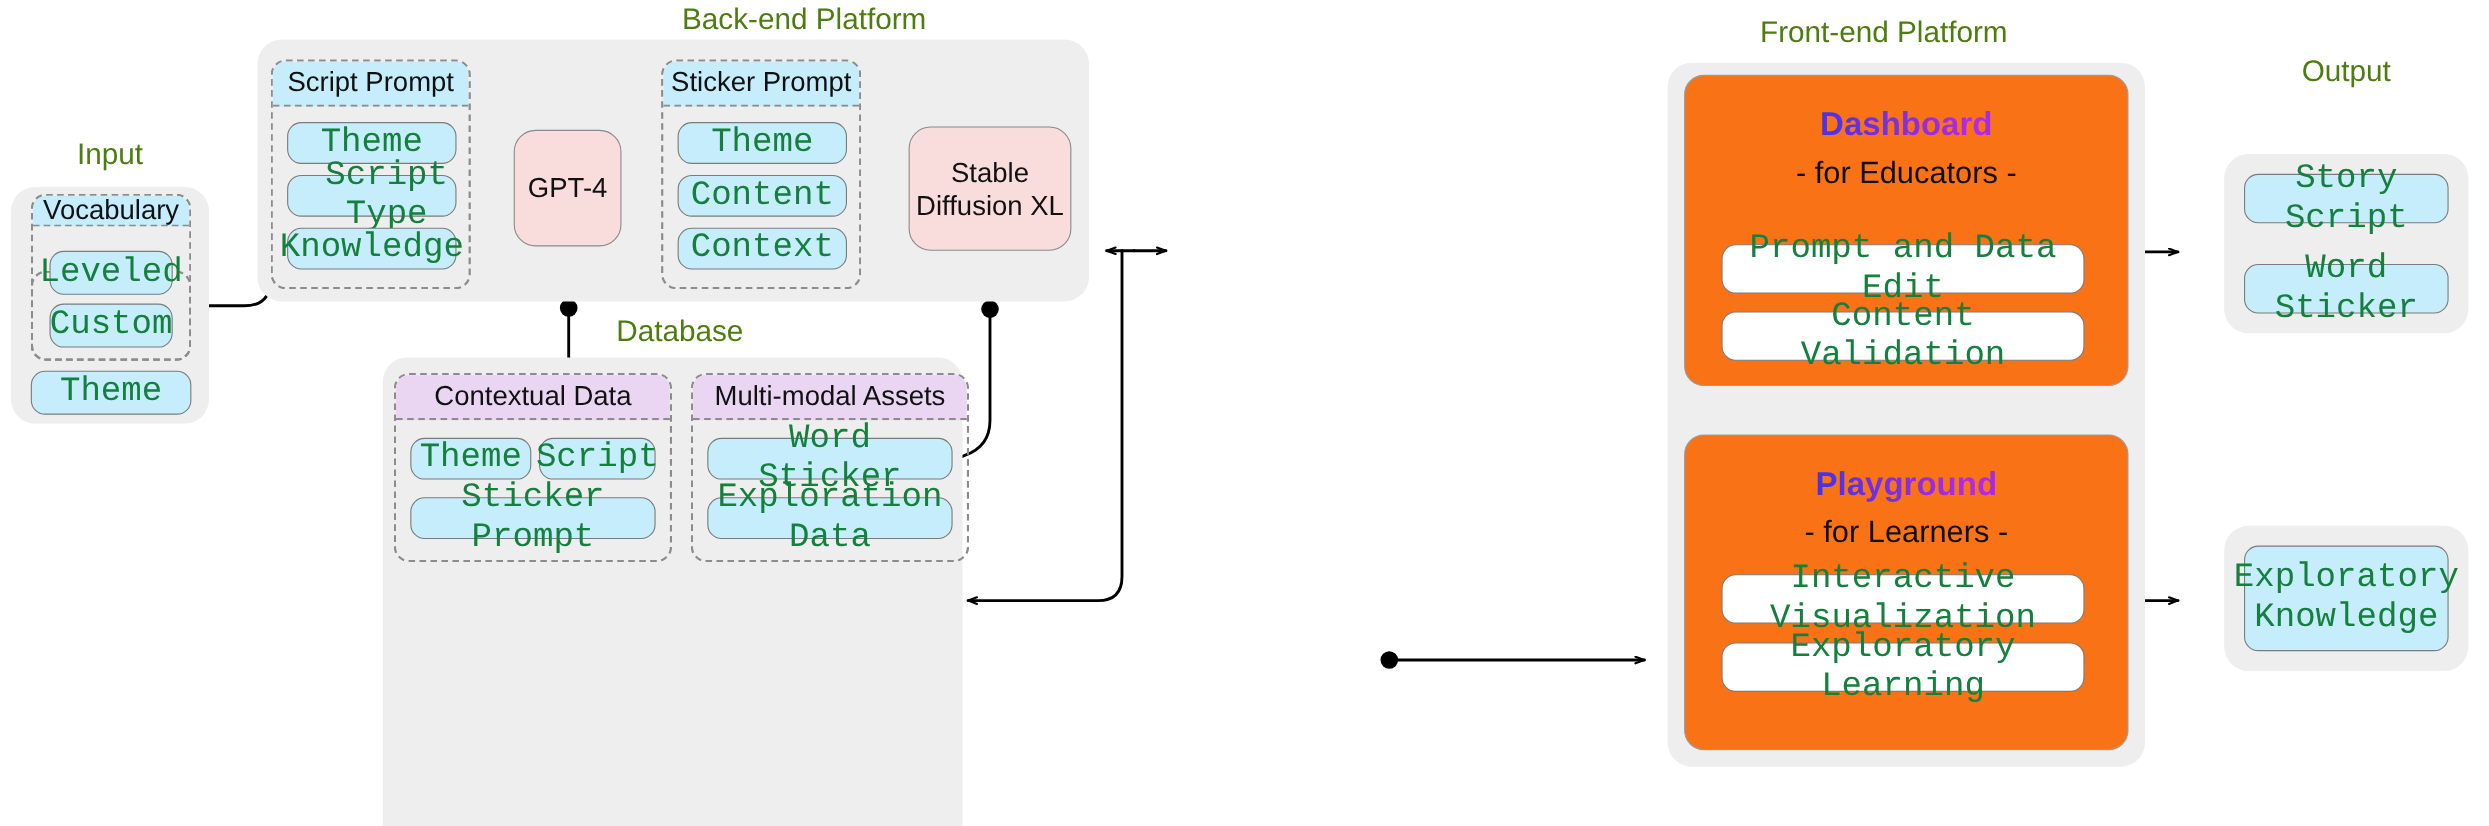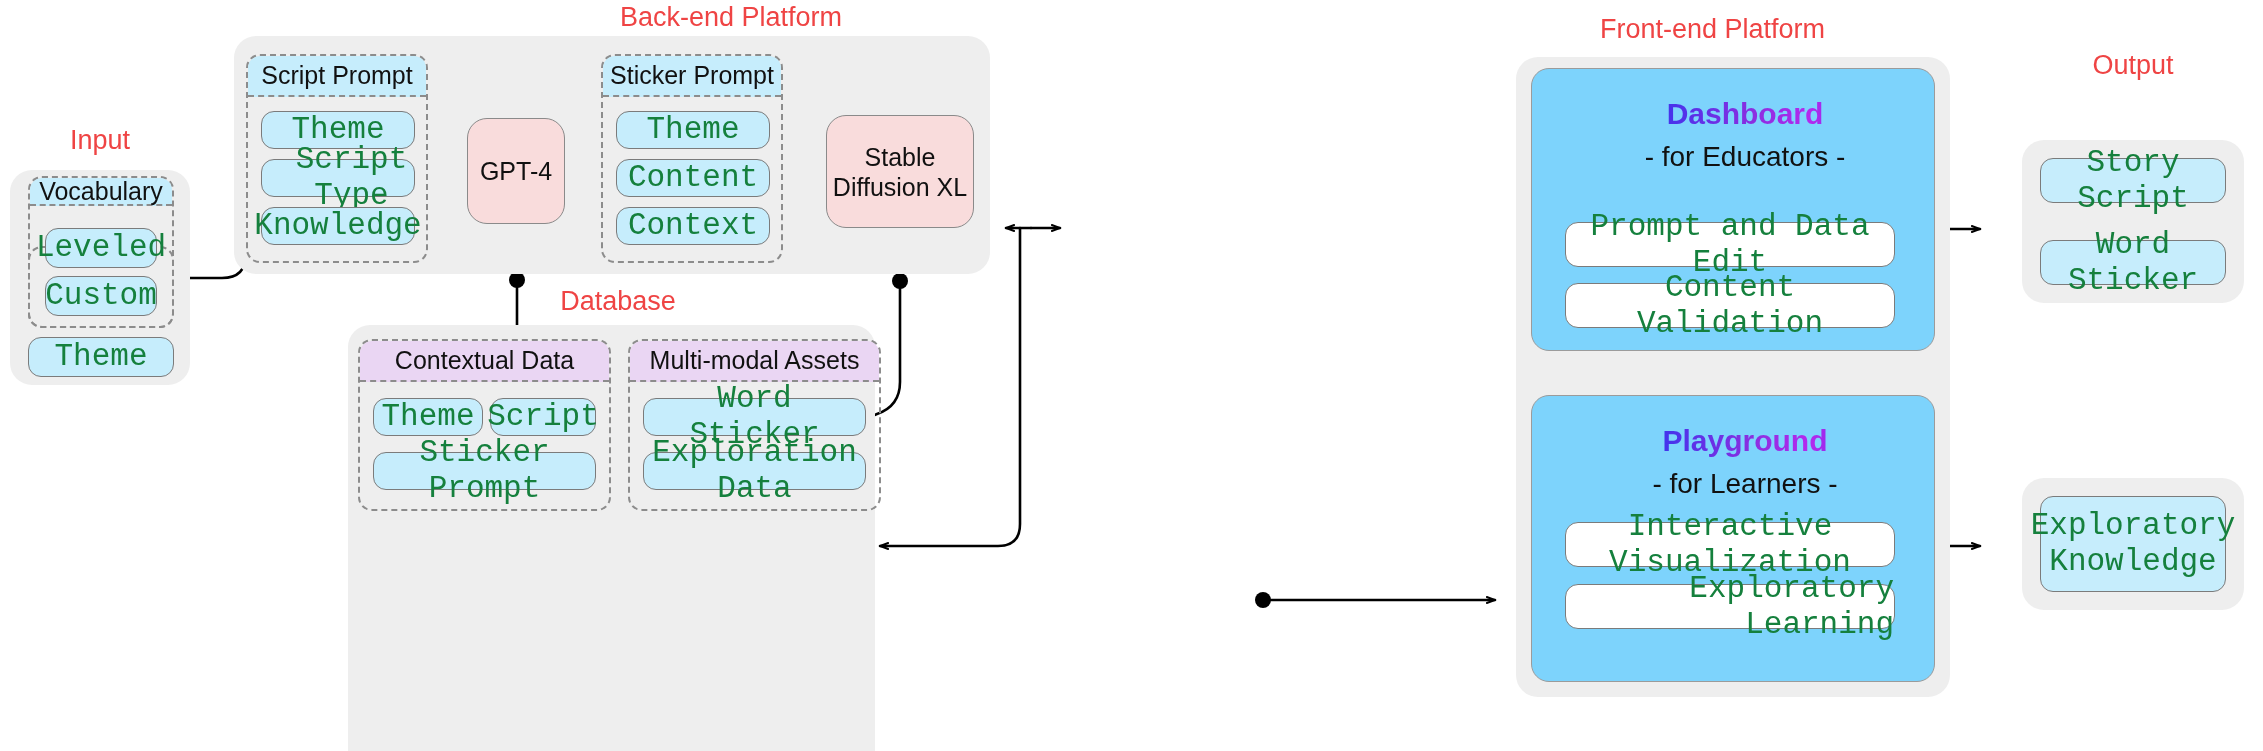--- a/index.html
+++ b/index.html
@@ -7,21 +7,21 @@
     width: 2263px; height: 751px;
     background: #ffffff;
     font-family: "Liberation Sans", sans-serif;
     overflow: hidden;
   }
   #stage { position: relative; width: 2263px; height: 751px; }
 
   
   .section-label {
     position: absolute;
-    color: #ef4444;
+    color: #4d7c0f;
     font-size: 27px;
     font-weight: 400;
     white-space: nowrap;
     text-align: center;
   }
 
   
   .panel {
     position: absolute;
     background: #eeeeee;
@@ -73,24 +73,23 @@
     border-radius: 20px;
     font-size: 25px;
     color: #111;
     text-align: center;
     line-height: 1.2;
   }
 
   
   .pcard {
     position: absolute;
-    background: #7dd3fc;
+    background: #f97316;
     border: 1.8px solid #9b9b9b;
     border-radius: 18px;
-    padding-left: 12px;
   }
   .pcard-title {
     position: absolute;
     width: 100%;
     text-align: center;
     font-size: 30px;
     font-weight: 700;
     background: linear-gradient(90deg,#2a35f0 0%,#2a35f0 22%,#8b2ee0 52%,#b429ee 66%,#5b2ae8 84%,#2a35f0 100%);
     -webkit-background-clip: text;
     background-clip: text;
@@ -222,21 +221,21 @@
     <div class="pcard-sub" style="top:72px;">- for Educators -</div>
   </div>
   <div class="chip white" style="left:1565px; top:222px; width:330px; height:45px;">Prompt and Data Edit</div>
   <div class="chip white" style="left:1565px; top:283px; width:330px; height:45px;">Content Validation</div>
 
   <div class="pcard" style="left:1531px; top:395px; width:404px; height:287px;">
     <div class="pcard-title" style="top:28px;">Playground</div>
     <div class="pcard-sub" style="top:72px;">- for Learners -</div>
   </div>
   <div class="chip white" style="left:1565px; top:522px; width:330px; height:45px;">Interactive Visualization</div>
-  <div class="chip white" style="left:1565px; top:584px; width:330px; height:45px;text-align:right;">Exploratory Learning</div>
+  <div class="chip white" style="left:1565px; top:584px; width:330px; height:45px;">Exploratory Learning</div>
 
   <div class="section-label" style="left:2043px; top:50px; width:180px;">Output</div>
 
   <div class="panel" style="left:2022px; top:140px; width:222px; height:163px;"></div>
   <div class="chip blue" style="left:2040px; top:158px; width:186px; height:45px;">Story Script</div>
   <div class="chip blue" style="left:2040px; top:240px; width:186px; height:45px;">Word Sticker</div>
 
   <div class="panel" style="left:2022px; top:478px; width:222px; height:132px;"></div>
   <div class="chip blue" style="left:2040px; top:496px; width:186px; height:96px; flex-direction:column;">
     <span>Exploratory</span>

